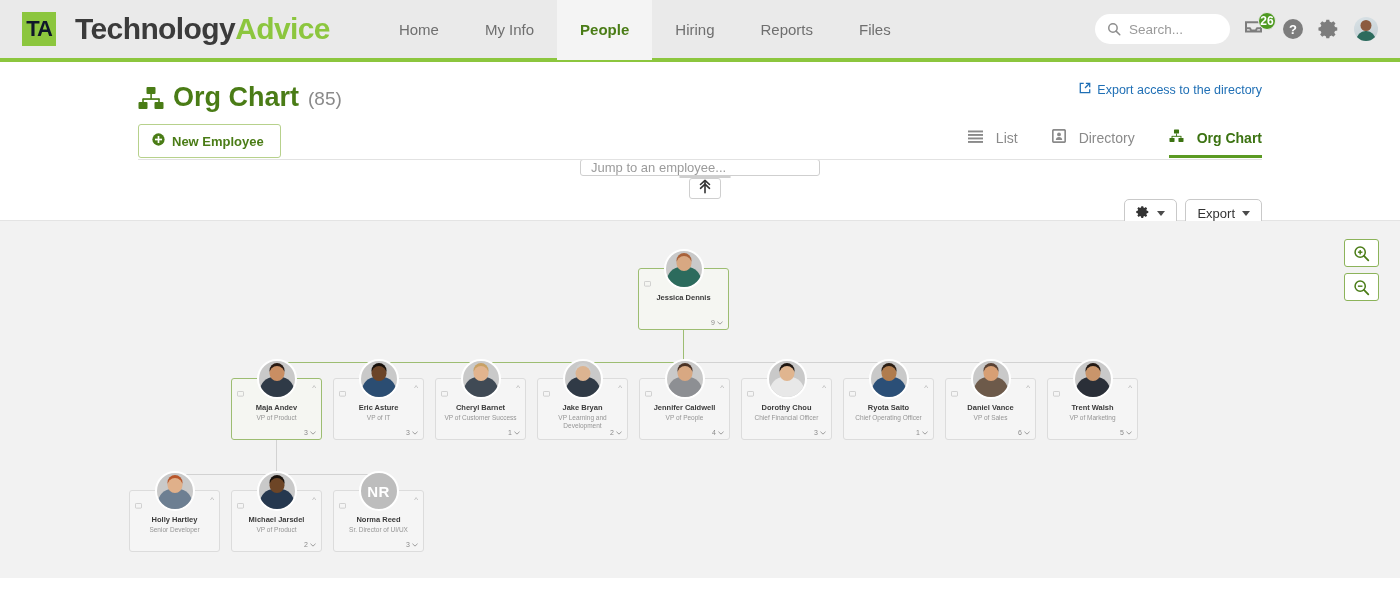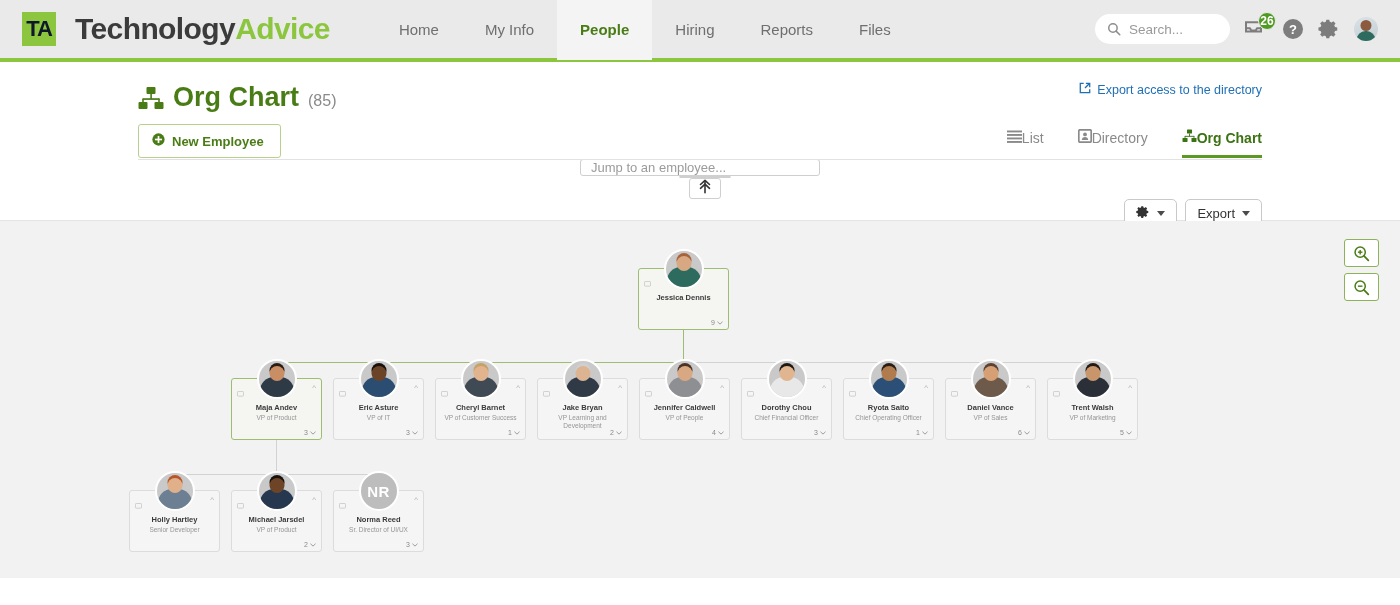--- a/index.html
+++ b/index.html
@@ -111,21 +111,21 @@
   .page-head {
     padding: 22px 138px 0 138px;
     position: relative;
   }
   .title-row { display: flex; align-items: flex-end; gap: 9px; }
   .orgicon-title { color: #4a7c16; display: flex; align-items: flex-end; }
   .page-title {
     font-size: 27px; font-weight: bold; color: #4a7c16;
     line-height: 1;
   }
-  .page-count { font-size: 16px; color: #8a8a8a; padding-bottom: 1px; }
+  .page-count { font-size: 19px; color: #8a8a8a; padding-bottom: 1px; }
 
   .quick-access {
     position: absolute; right: 138px; top: 20px;
     font-size: 12.5px; color: #1f6fb5;
     display: flex; align-items: center; gap: 6px;
     cursor: pointer; white-space: nowrap;
   }
 
   .btn-new {
     margin-top: 13px;
@@ -137,21 +137,21 @@
     padding: 8px 16px 8px 13px;
     border-radius: 3px;
     cursor: pointer;
   }
 
   .tabs {
     position: absolute; right: 138px; bottom: 0;
     display: flex; align-items: flex-end; gap: 34px;
   }
   .tab {
-    display: flex; align-items: center; gap: 0;
+    display: flex; align-items: center; gap: 13px;
     font-size: 14px; color: #8a8a8a;
     padding-bottom: 9px;
     cursor: pointer; white-space: nowrap;
     border-bottom: 3px solid transparent;
     margin-top: 20px;
   }
   .tab.active { color: #3c7312; font-weight: bold; border-bottom-color: #5b9a22; }
 
   .head-rule {
     margin: 0 138px;

